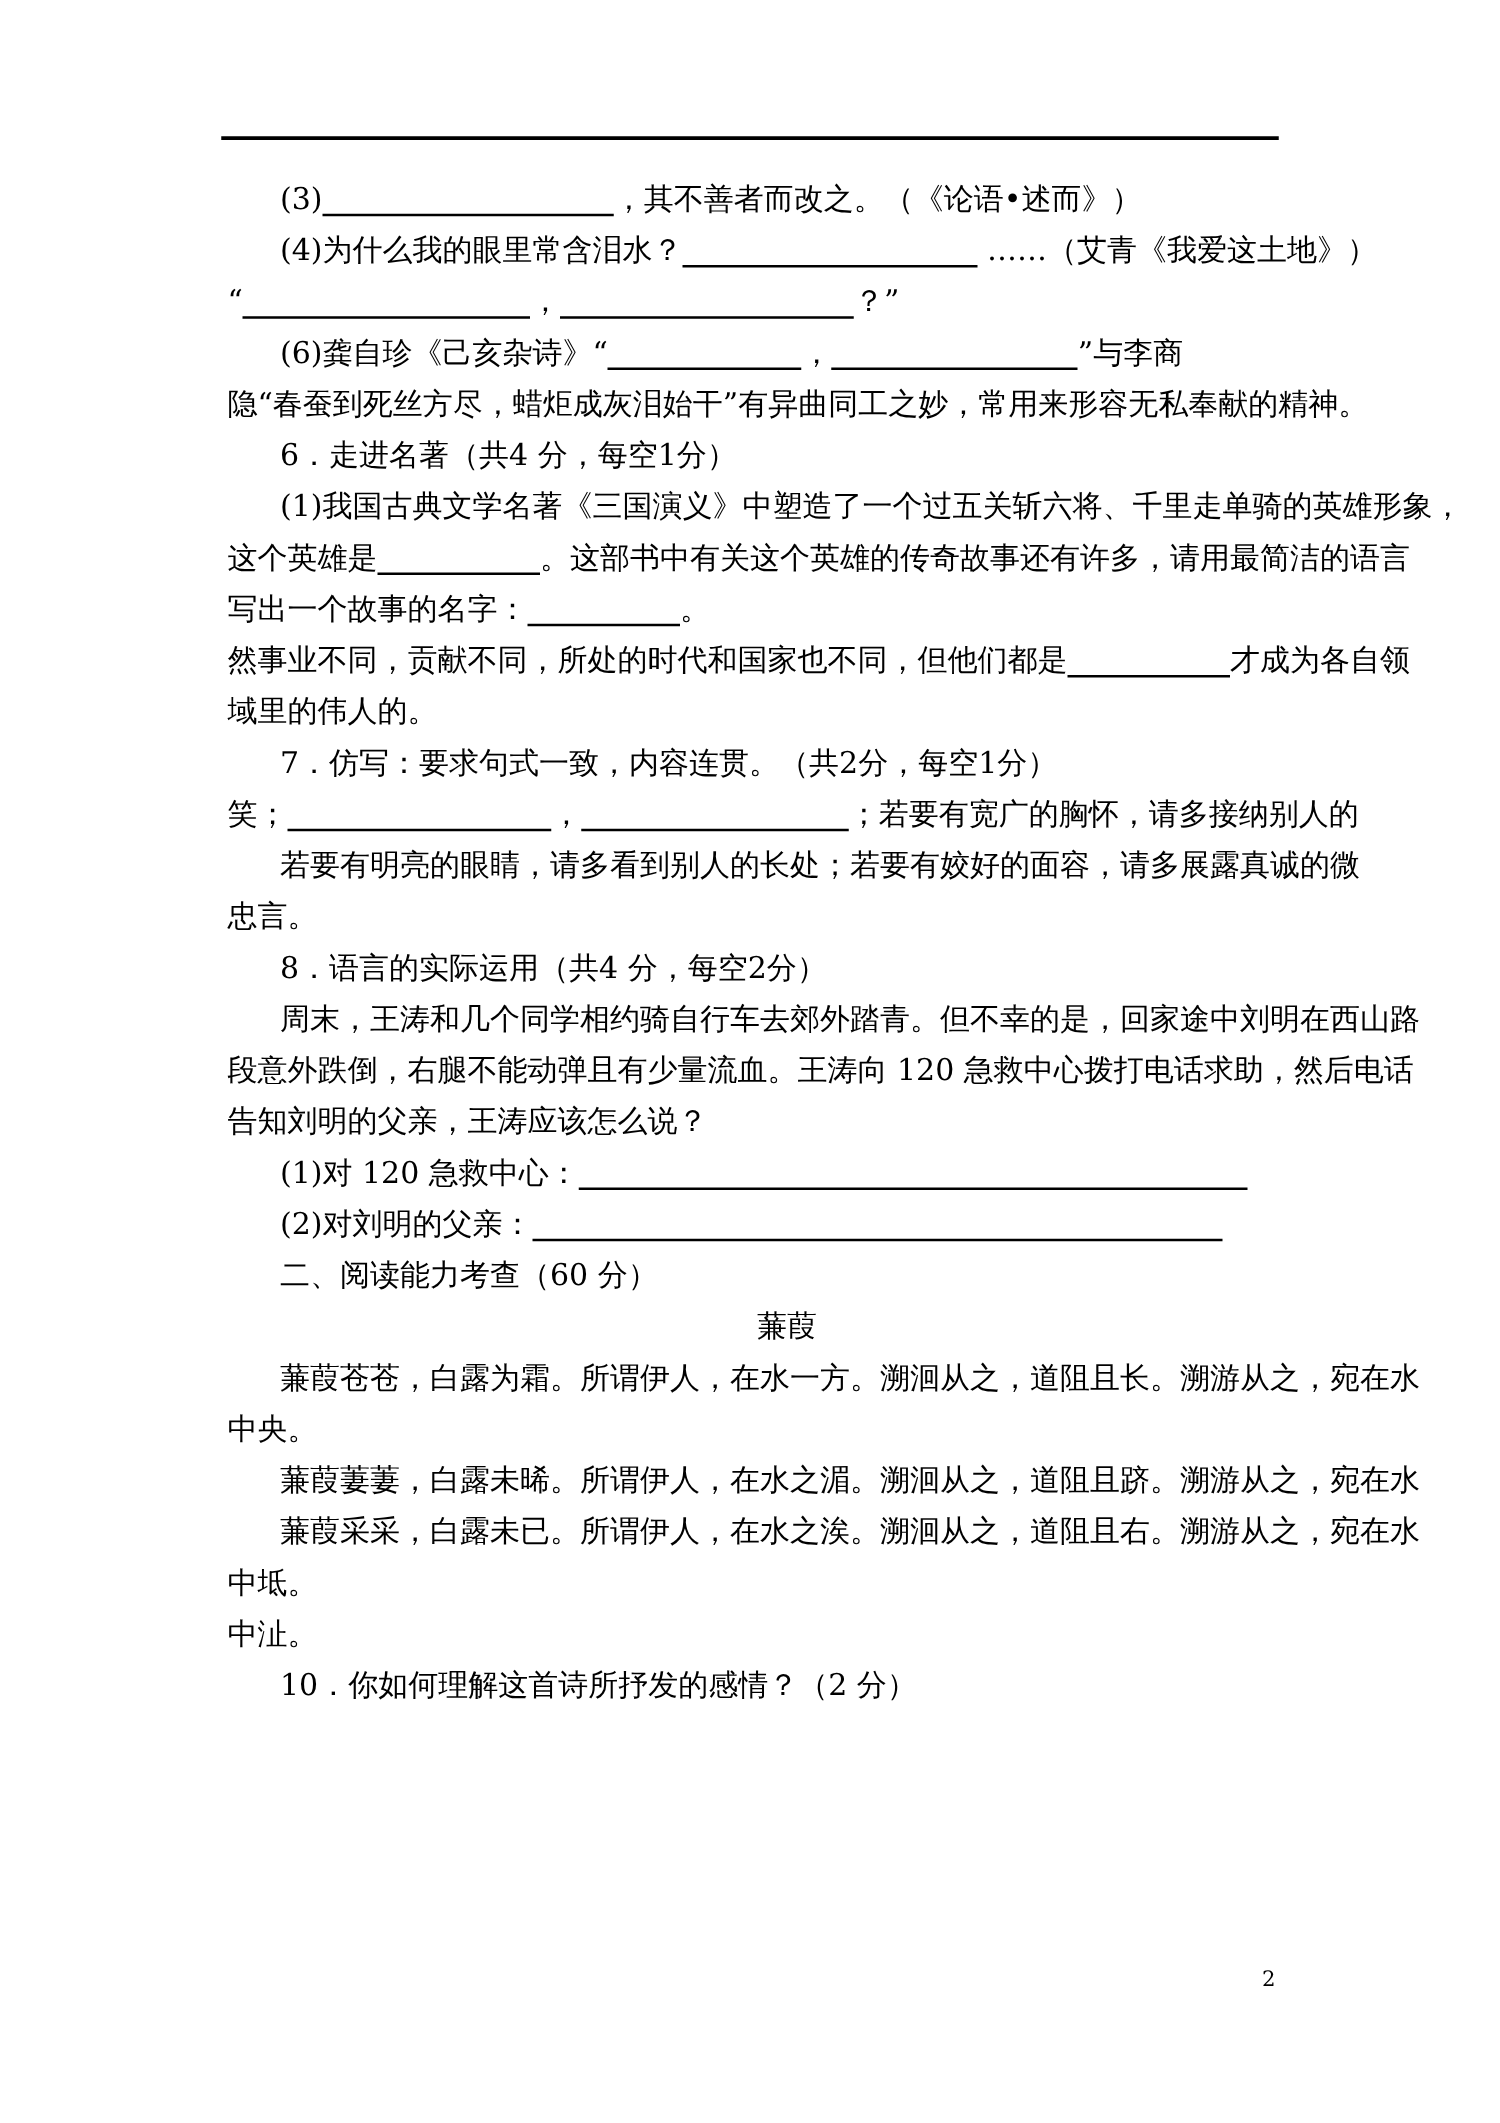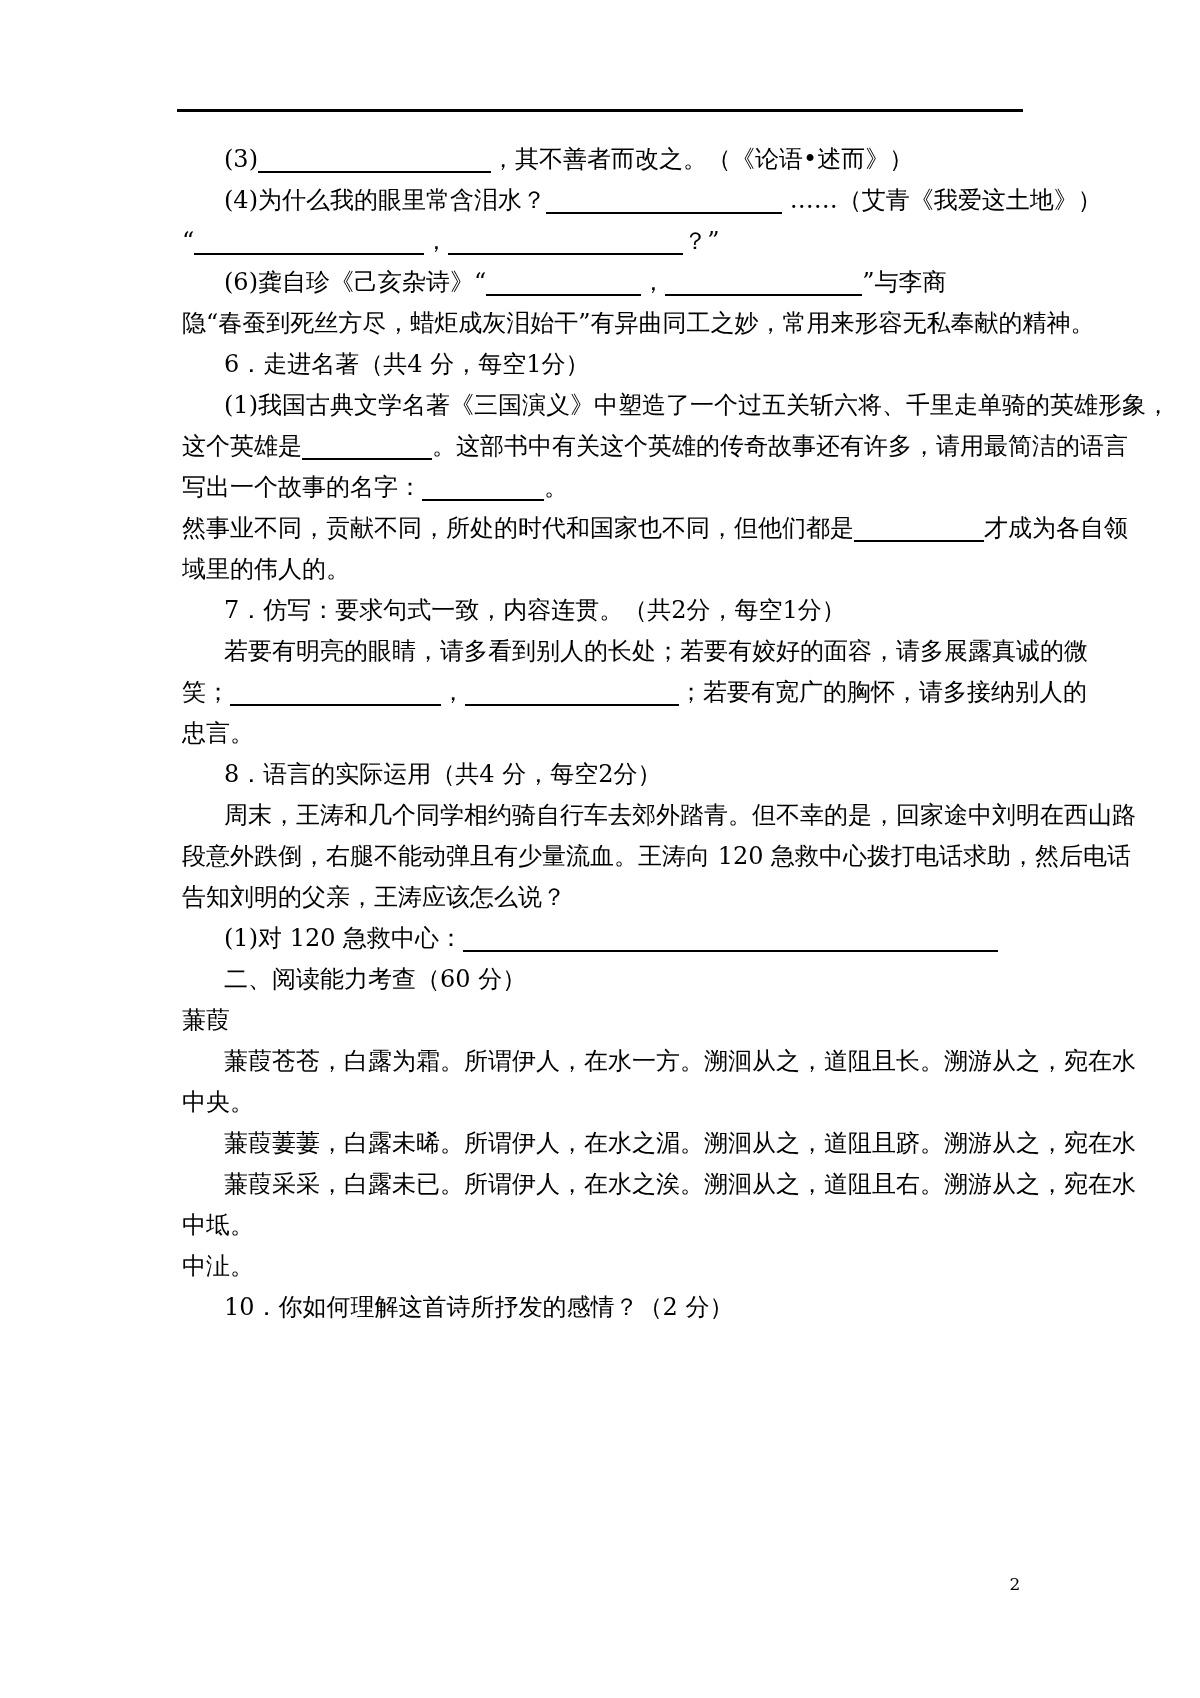--- a/index.html
+++ b/index.html
@@ -17,21 +17,21 @@
   }
   .content{
     position:absolute;left:182px;top:139px;width:895px;
   }
   .line{
     height:41px;line-height:41px;
     font-size:24px;
     white-space:nowrap;
   }
   .indent{padding-left:42px;}
-  .center{text-align:left;padding-left:0;}
+  .center{text-align:center;padding-left:0;}
   .blank{
     display:inline-block;height:0;
     border-bottom:2px solid #000000;
     vertical-align:-6px;
   }
   .pagenum{
     position:absolute;left:1000px;top:1572px;
     width:30px;text-align:center;
     font-size:17px;line-height:24px;
     font-family:"DejaVu Serif","Liberation Serif",serif;
@@ -48,28 +48,29 @@
       <div class="line"><span>“</span><span class="blank" style="width: 230px;"></span><span>，</span><span class="blank" style="width: 235px;"></span><span>？”</span></div>
       <div class="line indent"><span>(6)龚自珍《己亥杂诗》“</span><span class="blank" style="width: 155px;"></span><span>，</span><span class="blank" style="width: 197px;"></span><span>”与李商</span></div>
       <div class="line"><span>隐“春蚕到死丝方尽，蜡炬成灰泪始干”有异曲同工之妙，常用来形容无私奉献的精神。</span></div>
       <div class="line indent"><span>6．走进名著（共4 分，每空1分）</span></div>
       <div class="line indent"><span>(1)我国古典文学名著《三国演义》中塑造了一个过五关斩六将、千里走单骑的英雄形象，</span></div>
       <div class="line"><span>这个英雄是</span><span class="blank" style="width: 130px;"></span><span>。这部书中有关这个英雄的传奇故事还有许多，请用最简洁的语言</span></div>
       <div class="line"><span>写出一个故事的名字：</span><span class="blank" style="width: 122px;"></span><span>。</span></div>
       <div class="line"><span>然事业不同，贡献不同，所处的时代和国家也不同，但他们都是</span><span class="blank" style="width: 130px;"></span><span>才成为各自领</span></div>
       <div class="line"><span>域里的伟人的。</span></div>
       <div class="line indent"><span>7．仿写：要求句式一致，内容连贯。（共2分，每空1分）</span></div>
+      <div class="line"><span>笑；</span><span class="blank" style="width: 211px;"></span><span>，</span><span class="blank" style="width: 214px;"></span><span>；若要有宽广的胸怀，请多接纳别人的</span></div>
       <div class="line indent"><span>若要有明亮的眼睛，请多看到别人的长处；若要有姣好的面容，请多展露真诚的微</span></div>
-      <div class="line"><span>笑；</span><span class="blank" style="width: 211px;"></span><span>，</span><span class="blank" style="width: 214px;"></span><span>；若要有宽广的胸怀，请多接纳别人的</span></div>
       <div class="line"><span>忠言。</span></div>
       <div class="line indent"><span>8．语言的实际运用（共4 分，每空2分）</span></div>
       <div class="line indent"><span>周末，王涛和几个同学相约骑自行车去郊外踏青。但不幸的是，回家途中刘明在西山路</span></div>
       <div class="line"><span>段意外跌倒，右腿不能动弹且有少量流血。王涛向 120 急救中心拨打电话求助，然后电话</span></div>
       <div class="line"><span>告知刘明的父亲，王涛应该怎么说？</span></div>
       <div class="line indent"><span>(1)对 120 急救中心：</span><span class="blank" style="width: 535px;"></span></div>
+      <div class="line indent"><span>(2)对刘明的父亲：</span><span class="blank" style="width: 552px;"></span></div>
       <div class="line indent"><span>二、阅读能力考查（60 分）</span></div>
       <div class="line center"><span>蒹葭</span></div>
       <div class="line indent"><span>蒹葭苍苍，白露为霜。所谓伊人，在水一方。溯洄从之，道阻且长。溯游从之，宛在水</span></div>
       <div class="line"><span>中央。</span></div>
       <div class="line indent"><span>蒹葭萋萋，白露未晞。所谓伊人，在水之湄。溯洄从之，道阻且跻。溯游从之，宛在水</span></div>
       <div class="line indent"><span>蒹葭采采，白露未已。所谓伊人，在水之涘。溯洄从之，道阻且右。溯游从之，宛在水</span></div>
       <div class="line"><span>中坻。</span></div>
       <div class="line"><span>中沚。</span></div>
       <div class="line indent"><span>10．你如何理解这首诗所抒发的感情？（2 分）</span></div>
     </div>

